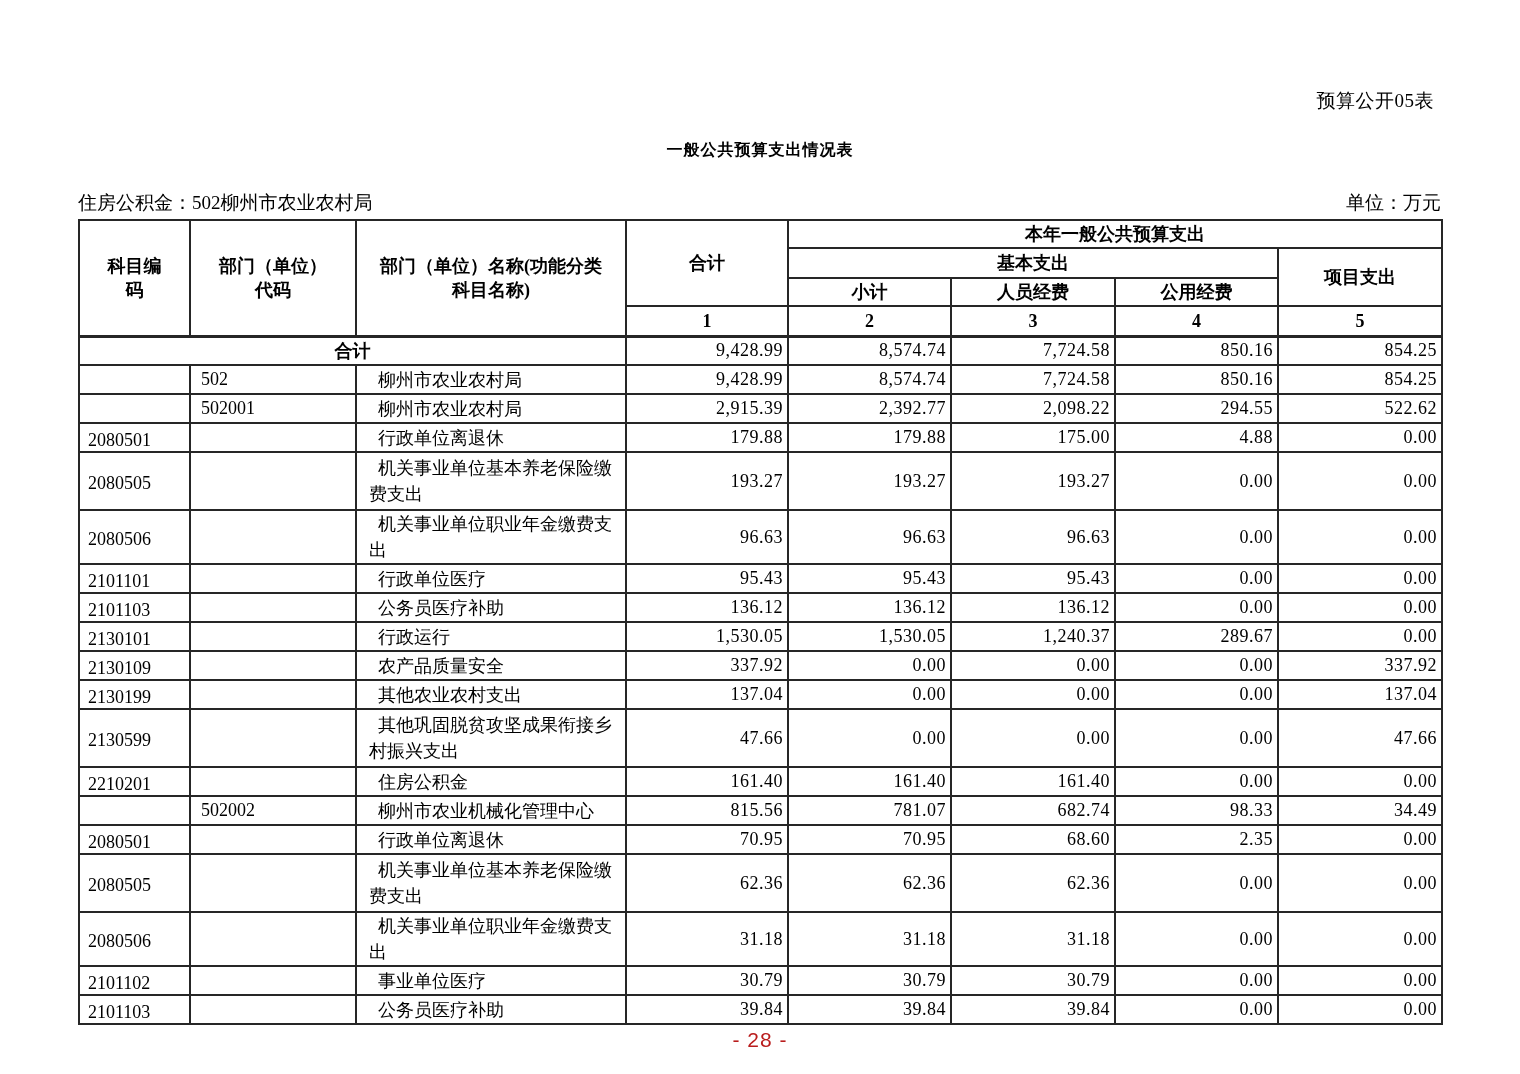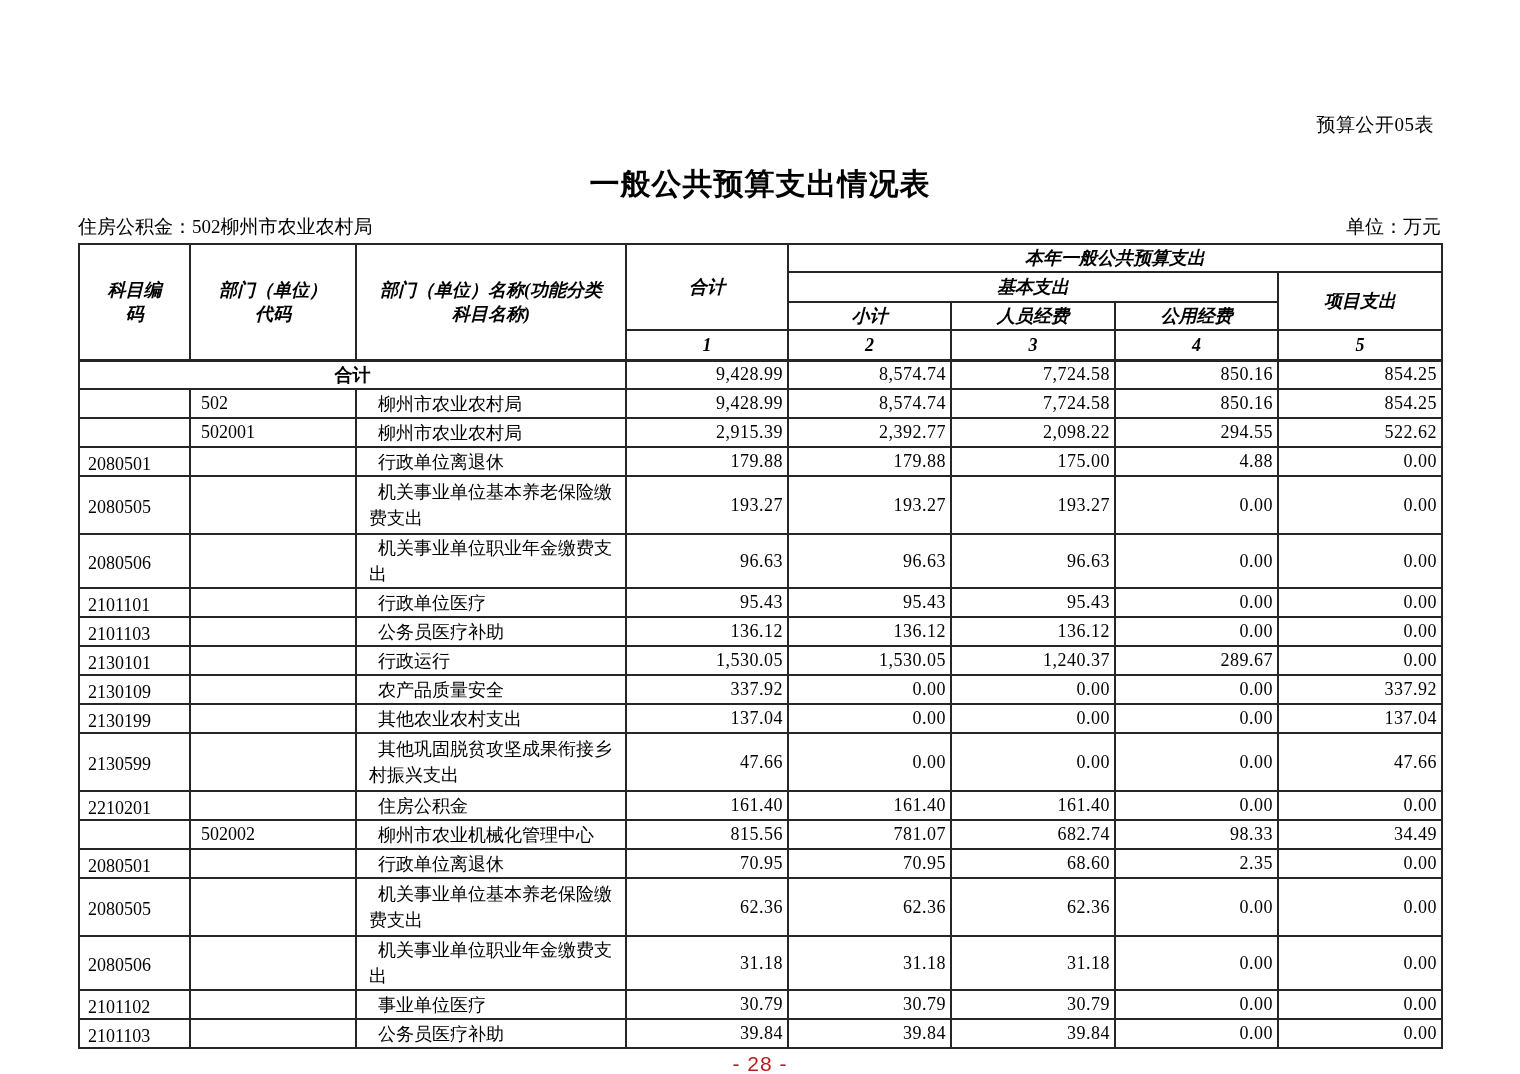--- a/index.html
+++ b/index.html
@@ -4,29 +4,29 @@
 <style>
   * { margin: 0; padding: 0; box-sizing: border-box; }
   html, body { background: #ffffff; }
   body {
     width: 1520px; height: 1074px;
     position: relative;
     font-family: "Liberation Serif", "DejaVu Serif", serif;
     color: #000000;
     overflow: hidden;
   }
-  .page { position: absolute; inset: 0; background: #ffffff; margin-top: 24px; }
+  .page { position: absolute; inset: 0; background: #ffffff; }
 
   .form-label {
     position: absolute; top: 88px; right: 86px;
     font-size: 19px; letter-spacing: 0.5px;
   }
   .doc-title {
     position: absolute; top: 140px; left: 0; width: 100%;
-    text-align: center; font-size: 30px; font-weight: bold;
+    text-align: center; font-size: 16px; font-weight: bold;
     letter-spacing: 1px;
   }
   .meta-row {
     position: absolute; top: 190px; left: 78px; width: 1363px;
     display: flex; justify-content: space-between;
     font-size: 19px;
   }
 
   table.budget-table {
     position: absolute; top: 219px; left: 78px;
@@ -36,21 +36,21 @@
   }
   .budget-table th, .budget-table td {
     border: 2px solid #262626;
     font-size: 18px;
     vertical-align: middle;
     overflow: hidden;
     white-space: normal;
   }
   .budget-table thead th {
     font-weight: bold; text-align: center;
-    padding: 1px 20px; line-height: 24px; font-style: italic;
+    padding: 1px 20px; line-height: 24px;
   }
   .budget-table thead tr.hrow1 { height: 28px; }
   .budget-table thead tr.hrow2 { height: 30px; }
   .budget-table thead tr.hrow3 { height: 28px; }
   .budget-table thead tr.hrow4 { height: 30px; }
   .budget-table thead { border-bottom: 3px solid #262626; }
 
   .budget-table tbody tr { height: 29px; }
   .budget-table tbody tr.tall { height: 58px; }
 

